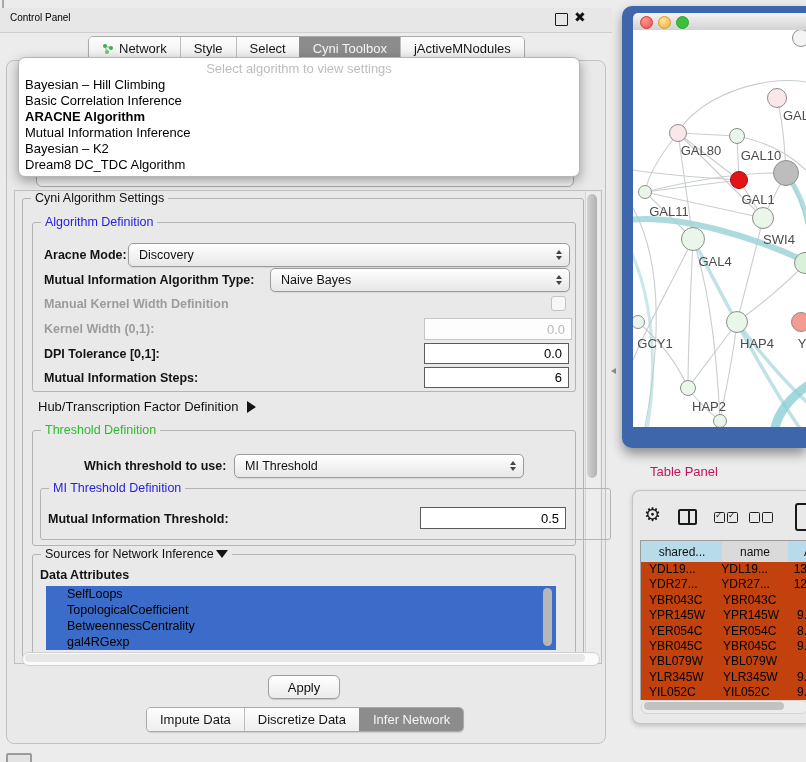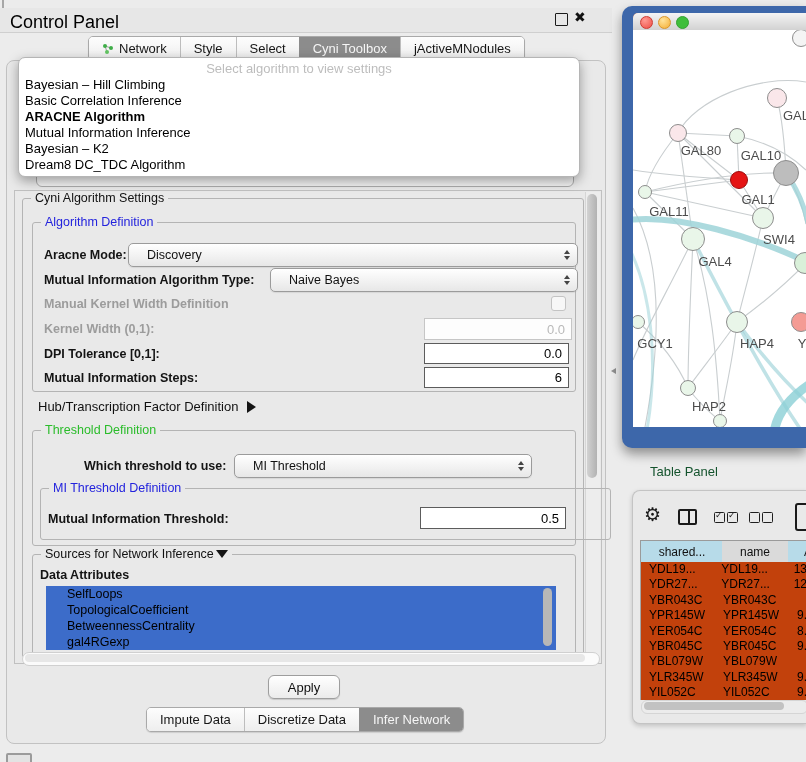--- a/index.html
+++ b/index.html
@@ -1,21 +1,21 @@
 <!DOCTYPE html>
 <html><head>
 <meta charset="utf-8">
 <style>
   html,body{margin:0;padding:0;}
   #root{position:relative;width:806px;height:762px;background:#ececec;overflow:hidden;
         font-family:"Liberation Sans","DejaVu Sans",sans-serif;color:#111;font-size:13px;}
   .abs{position:absolute;}
   
   .cp-titlebar{left:0;top:8px;width:612px;height:24px;background:#e7e7e7;border-bottom:1px solid #cfcfcf;}
-  .cp-title{left:10px;top:12px;font-size:18px;color:#000;}
+  .cp-title{left:10px;top:12px;font-size:10px;color:#000;}
   .float-btn{right:0;left:555px;top:13px;width:11px;height:11px;border:1.5px solid #1b1b1b;border-radius:1px;}
   .close-btn{left:574px;top:9px;font-size:14px;font-weight:bold;color:#111;}
   .topleft-tick{left:2px;top:0;width:2px;height:8px;background:#a7a7a7;}
   
   .segwrap{height:23px;display:flex;border:1px solid #a9a9a9;border-radius:5px;overflow:hidden;
            background:#f4f4f4;box-shadow:0 1px 1px rgba(0,0,0,.12);}
   .seg{padding:0 13px;font-size:13px;display:flex;align-items:center;gap:5px;
        border-left:1px solid #bdbdbd;background:linear-gradient(#fdfdfd,#eeeeee);color:#161616;white-space:nowrap;}
   .seg:first-child{border-left:none;}
   .seg.selected{background:#8c8c8c;color:#f6f6f6;border-left-color:#8c8c8c;}
@@ -35,21 +35,21 @@
   .combo-sliver span{position:absolute;left:10px;top:-8px;color:#9a9a9a;font-size:13px;white-space:nowrap;}
   
   .scrollpane{left:14px;top:190px;width:586px;height:472px;border:1px solid #c0c0c0;background:#e9e9e9;}
   .grp{border:1px solid #b4b4b4;border-radius:3px;}
   .grp-label{position:absolute;top:-8px;left:8px;background:#e9e9e9;padding:0 4px;font-size:12.5px;color:#111;white-space:nowrap;}
   .grp-label.blue{color:#2323dd;}
   .grp-label.green{color:#2abc2a;}
   .lbl{font-size:12.5px;font-weight:bold;color:#141414;white-space:nowrap;}
   .lbl.disabled{color:#9c9c9c;}
   .combo{height:22px;border:1px solid #9b9b9b;border-radius:5px;background:linear-gradient(#ffffff,#e7e7e7);
-         display:flex;align-items:center;padding-left:18px;font-size:12.5px;color:#111;box-shadow:0 1px 1px rgba(0,0,0,.08);}
+         display:flex;align-items:center;padding-left:10px;font-size:12.5px;color:#111;box-shadow:0 1px 1px rgba(0,0,0,.08);}
   .spin{position:absolute;right:7px;top:50%;transform:translateY(-50%);display:flex;flex-direction:column;gap:2px;}
   .spin i{display:block;width:0;height:0;border-left:3.5px solid transparent;border-right:3.5px solid transparent;}
   .spin .up{border-bottom:4px solid #444;}
   .spin .dn{border-top:4px solid #444;}
   .field{background:#fff;border:1.5px solid #5c5c5c;display:flex;align-items:center;justify-content:flex-end;
          padding:0 6px;font-size:13px;color:#000;}
   .field.disabled{border:1px solid #c6c6c6;color:#b9b9b9;background:#fdfdfd;}
   .checkbox{width:13px;height:13px;border:1.5px solid #c3c3c3;border-radius:3px;background:#f7f7f7;}
   .tri-right{display:inline-block;width:0;height:0;border-top:6px solid transparent;border-bottom:6px solid transparent;border-left:9px solid #141414;}
   .tri-down{display:inline-block;width:0;height:0;border-left:6px solid transparent;border-right:6px solid transparent;border-top:8px solid #141414;}
@@ -70,21 +70,21 @@
   .netwin{left:633px;top:13px;width:173px;height:414px;border-radius:5px 0 0 0;overflow:hidden;background:#c2410c;}
   .net-titlebar{position:absolute;left:0;top:0;width:100%;height:17px;background:linear-gradient(#f4f4f4,#d2d2d2);border-bottom:1px solid #9e9e9e;}
   .tl{position:absolute;top:3px;width:11px;height:11px;border-radius:50%;}
   .tl.red{left:7px;background:radial-gradient(circle at 35% 30%,#ff9a92,#ee4d44);border:1px solid #ce3a33;}
   .tl.yellow{left:25px;background:radial-gradient(circle at 35% 30%,#ffe39a,#f4ad33);border:1px solid #d9962a;}
   .tl.green{left:43px;background:radial-gradient(circle at 35% 30%,#b8f0a8,#3fbe3b;);background-color:#3fbe3b;border:1px solid #35a133;}
   .canvas{position:absolute;left:0;top:17px;width:173px;height:397px;background:#fff;overflow:hidden;}
   .node{position:absolute;border-radius:50%;border:1px solid #8d8d8d;box-sizing:border-box;}
   .nlabel{position:absolute;transform:translateX(-50%);font-size:13px;color:#4c4c4c;white-space:nowrap;}
   
-  .tp-title{left:650px;top:464px;font-size:13px;color:#14532d;}
+  .tp-title{left:650px;top:464px;font-size:13px;color:#be185d;}
   .tpwin{left:632px;top:490px;width:174px;height:232px;background:#e9e9e9;border:1px solid #c4c4c4;border-right:none;
          border-radius:8px 0 0 8px;box-shadow:0 2px 5px rgba(0,0,0,.18);}
   .gear{left:644px;top:504px;font-size:19px;color:#1a1a1a;line-height:22px;}
   .colicon{left:678px;top:509px;width:15px;height:12px;border:2px solid #1a1a1a;border-radius:2px;}
   .colicon i{position:absolute;left:50%;top:0;width:2px;height:100%;background:#1a1a1a;}
   .cbx{width:9px;height:9px;border:1.5px solid #1f1f1f;border-radius:1.5px;position:absolute;background:#e9e9e9;}
   .cbx.checked::after{content:"✓";position:absolute;left:0px;top:-3px;font-size:9px;font-weight:bold;color:#1f1f1f;}
   .part-icon{left:795px;top:503px;width:18px;height:24px;border:2px solid #1a1a1a;border-radius:3px;background:#e9e9e9;}
   .th{top:540px;height:21px;border-top:1px solid #9a9a9a;border-right:4px solid #4d7c0f;border-bottom:1px solid #8f8f8f;
       font-size:12px;display:flex;align-items:center;justify-content:center;color:#111;}

